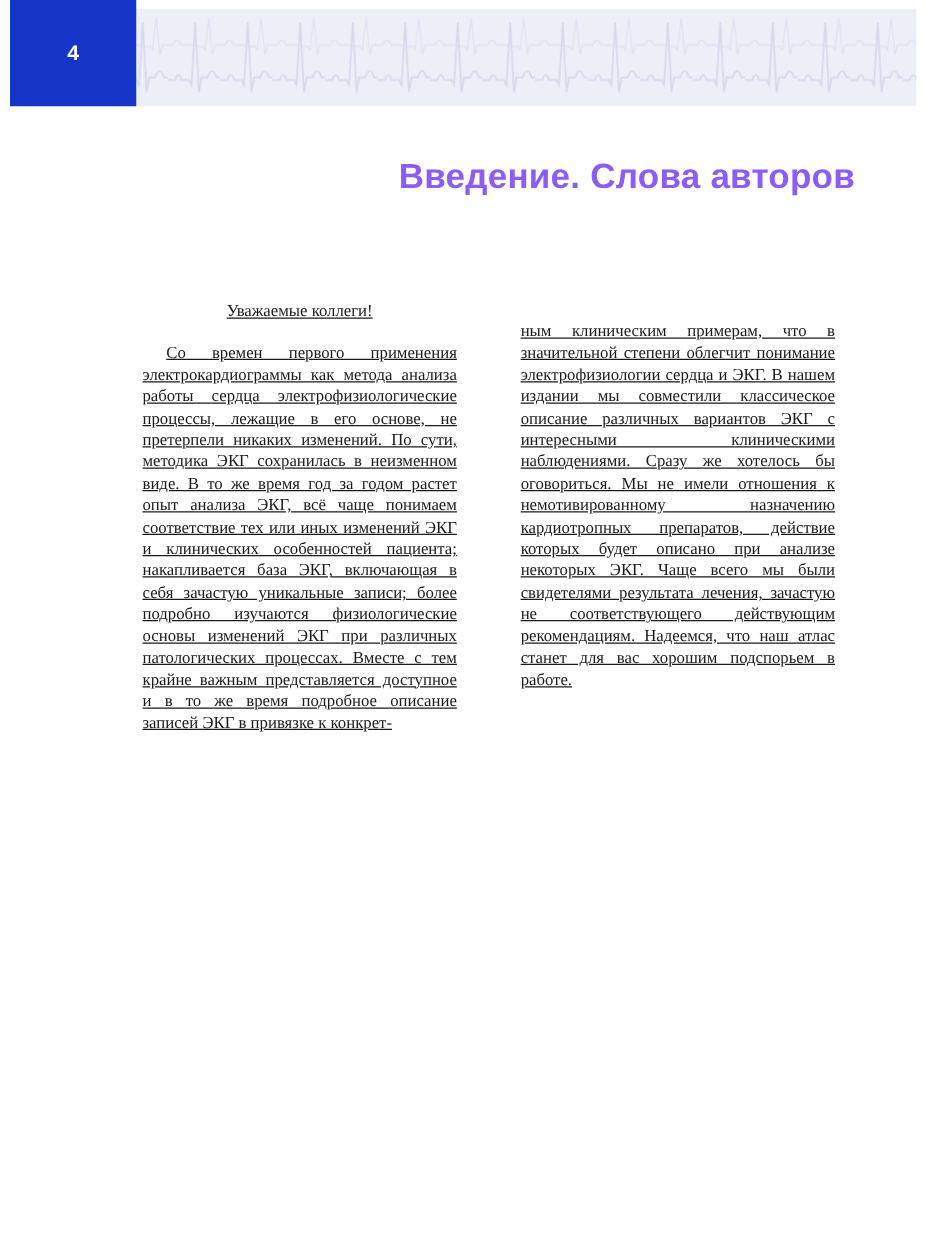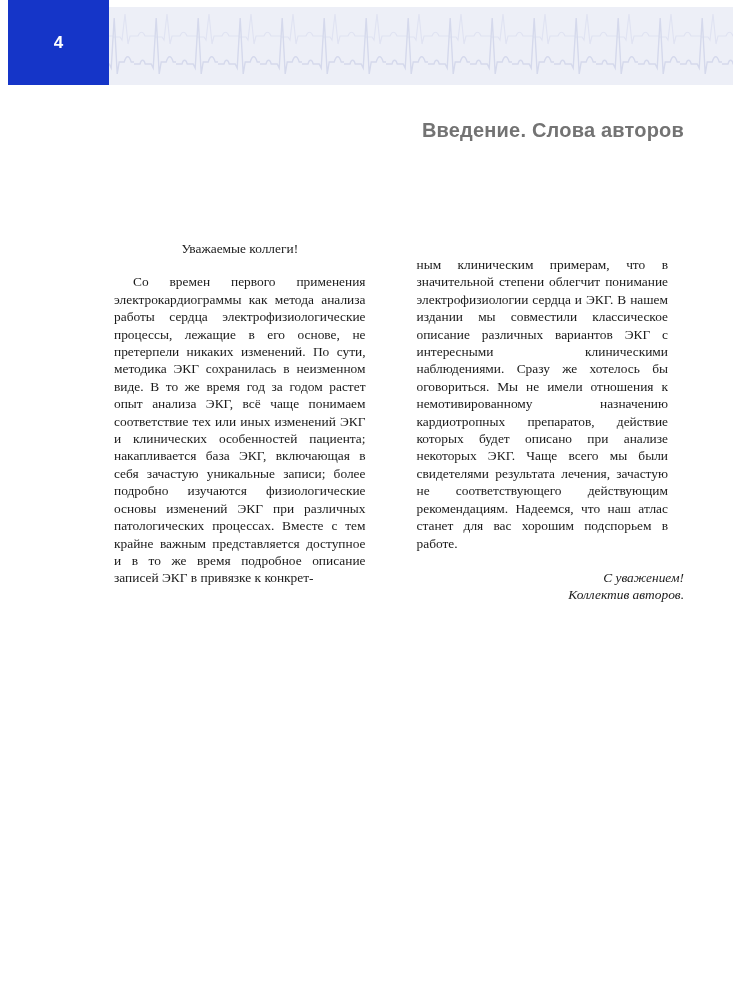--- a/index.html
+++ b/index.html
@@ -48,35 +48,36 @@
     font-size: 17px;
   }
 
   
   .page-title {
     position: absolute;
     top: 106px;
     right: 57px;
     font-family: "Liberation Sans", sans-serif;
     font-weight: bold;
-    font-size: 20px;
-    color: #737373;
+    font-size: 28px;
+    color: #8b5cf6;
     letter-spacing: 0.2px;
   }
 
   
   .columns {
     position: absolute;
     top: 240px;
     left: 98px;
     width: 586px;
     display: flex;
     gap: 19px;
     font-size: 13.4px;
     line-height: 17.4px;
+    text-decoration: underline;
   }
   .col {
     flex: 1 1 0;
     text-align: justify;
   }
   .greeting {
     text-align: center;
     margin: 0;
   }
   .body-par {
@@ -122,20 +123,16 @@
 
   <h1 class="page-title">Введение. Слова авторов</h1>
 
   <div class="columns">
     <div class="col">
       <p class="greeting">Уважаемые коллеги!</p>
       <p class="body-par">Со времен первого применения электрокардиограммы как метода анализа работы сердца электрофизиологические процессы, лежащие в его основе, не претерпели никаких изменений. По сути, методика ЭКГ сохранилась в неизменном виде. В то же время год за годом растет опыт анализа ЭКГ, всё чаще понимаем соответствие тех или иных изменений ЭКГ и клинических особенностей пациента; накапливается база ЭКГ, включающая в себя зачастую уникальные записи; более подробно изучаются физиологические основы изменений ЭКГ при различных патологических процессах. Вместе с тем крайне важным представляется доступное и в то же время подробное описание записей ЭКГ в привязке к конкрет-</p>
     </div>
     <div class="col">
       <p class="body-par cont">ным клиническим примерам, что в значительной степени облегчит понимание электрофизиологии сердца и ЭКГ. В нашем издании мы совместили классическое описание различных вариантов ЭКГ с интересными клиническими наблюдениями. Сразу же хотелось бы оговориться. Мы не имели отношения к немотивированному назначению кардиотропных препаратов, действие которых будет описано при анализе некоторых ЭКГ. Чаще всего мы были свидетелями результата лечения, зачастую не соответствующего действующим рекомендациям. Надеемся, что наш атлас станет для вас хорошим подспорьем в работе.</p>
-      <div class="signoff">
-        <div>С уважением!</div>
-        <div>Коллектив авторов.</div>
-      </div>
     </div>
   </div>
 
 </div>
 
 </body></html>

